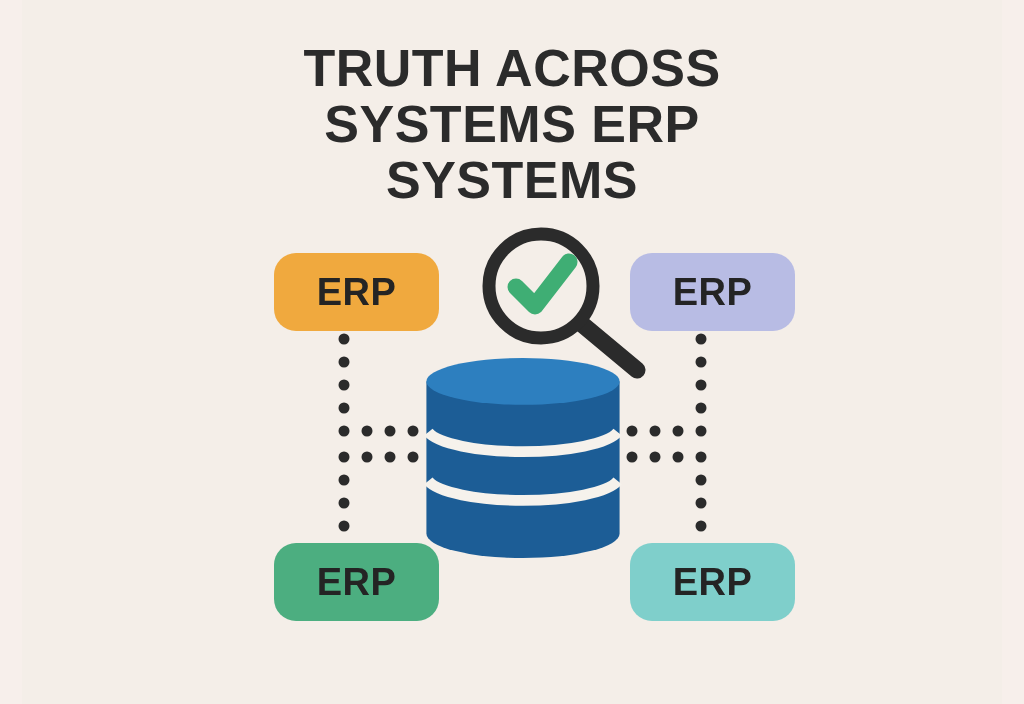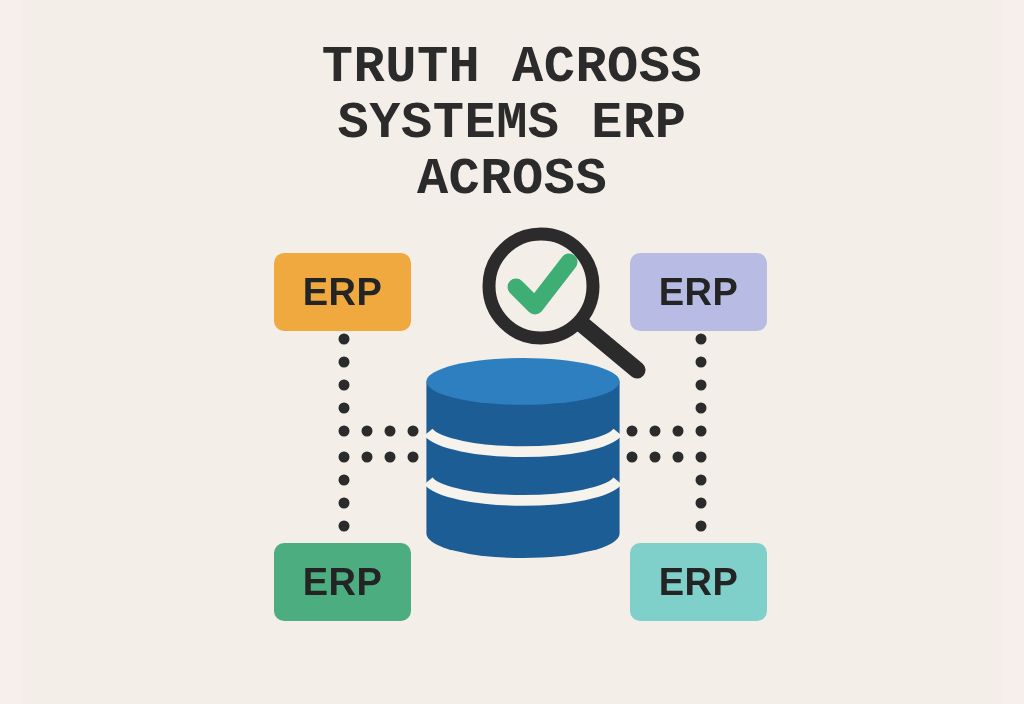--- a/index.html
+++ b/index.html
@@ -36,33 +36,33 @@
     position: absolute;
     left: 0;
     top: 40px;
     width: 980px;
     text-align: center;
     color: #2b2b2b;
     font-weight: 900;
     font-size: 52px;
     line-height: 56px;
     letter-spacing: 0.5px;
-    font-family: Liberation Mono, monospace;
+    font-family: Liberation Sans, sans-serif;
   }
   #title-block .tl {
     display: block;
     white-space: nowrap;
   }
 
   
   .erp-chip {
     position: absolute;
-    width: 137px;
+    width: 165px;
     height: 78px;
-    border-radius: 10px;
+    border-radius: 22px;
     display: flex;
     align-items: center;
     justify-content: center;
   }
   .erp-chip .erp-label {
     font-size: 38px;
     font-weight: 900;
     color: #242424;
     letter-spacing: 0.5px;
     font-family: "Liberation Sans", sans-serif;
@@ -96,21 +96,21 @@
 </style>
 </head>
 <body>
 
 <div id="stage">
   <div id="canvas">
 
     <div id="title-block" class="nosel">
       <span class="tl">TRUTH ACROSS</span>
       <span class="tl">SYSTEMS ERP</span>
-      <span class="tl">ACROSS</span>
+      <span class="tl">SYSTEMS</span>
     </div>
 
     <svg id="connectors" width="980" height="704" viewBox="0 0 980 704" style="position:absolute;left:0;top:0;">
       <g fill="#2b2b2b">
 
         <g>
           <circle cx="322" cy="339" r="5.5"></circle>
           <circle cx="322" cy="362" r="5.5"></circle>
           <circle cx="322" cy="385" r="5.5"></circle>
           <circle cx="322" cy="408" r="5.5"></circle>

